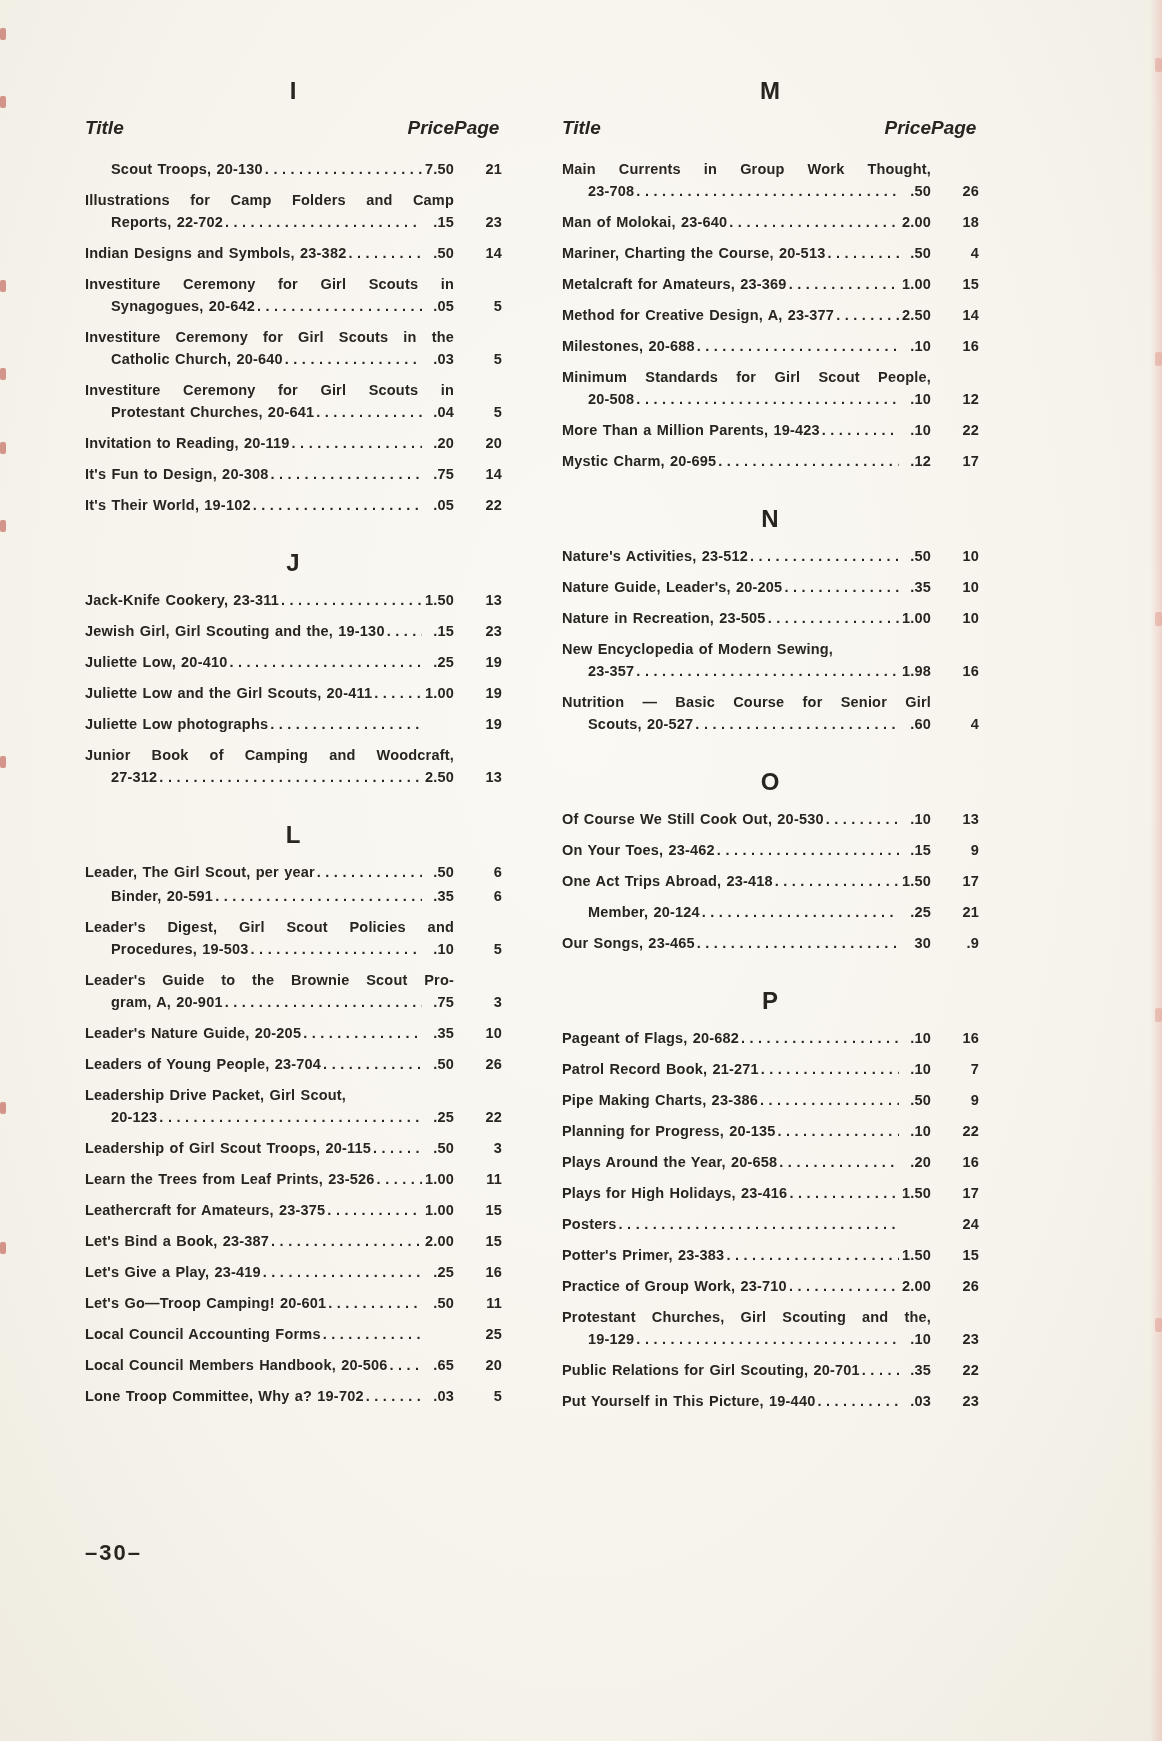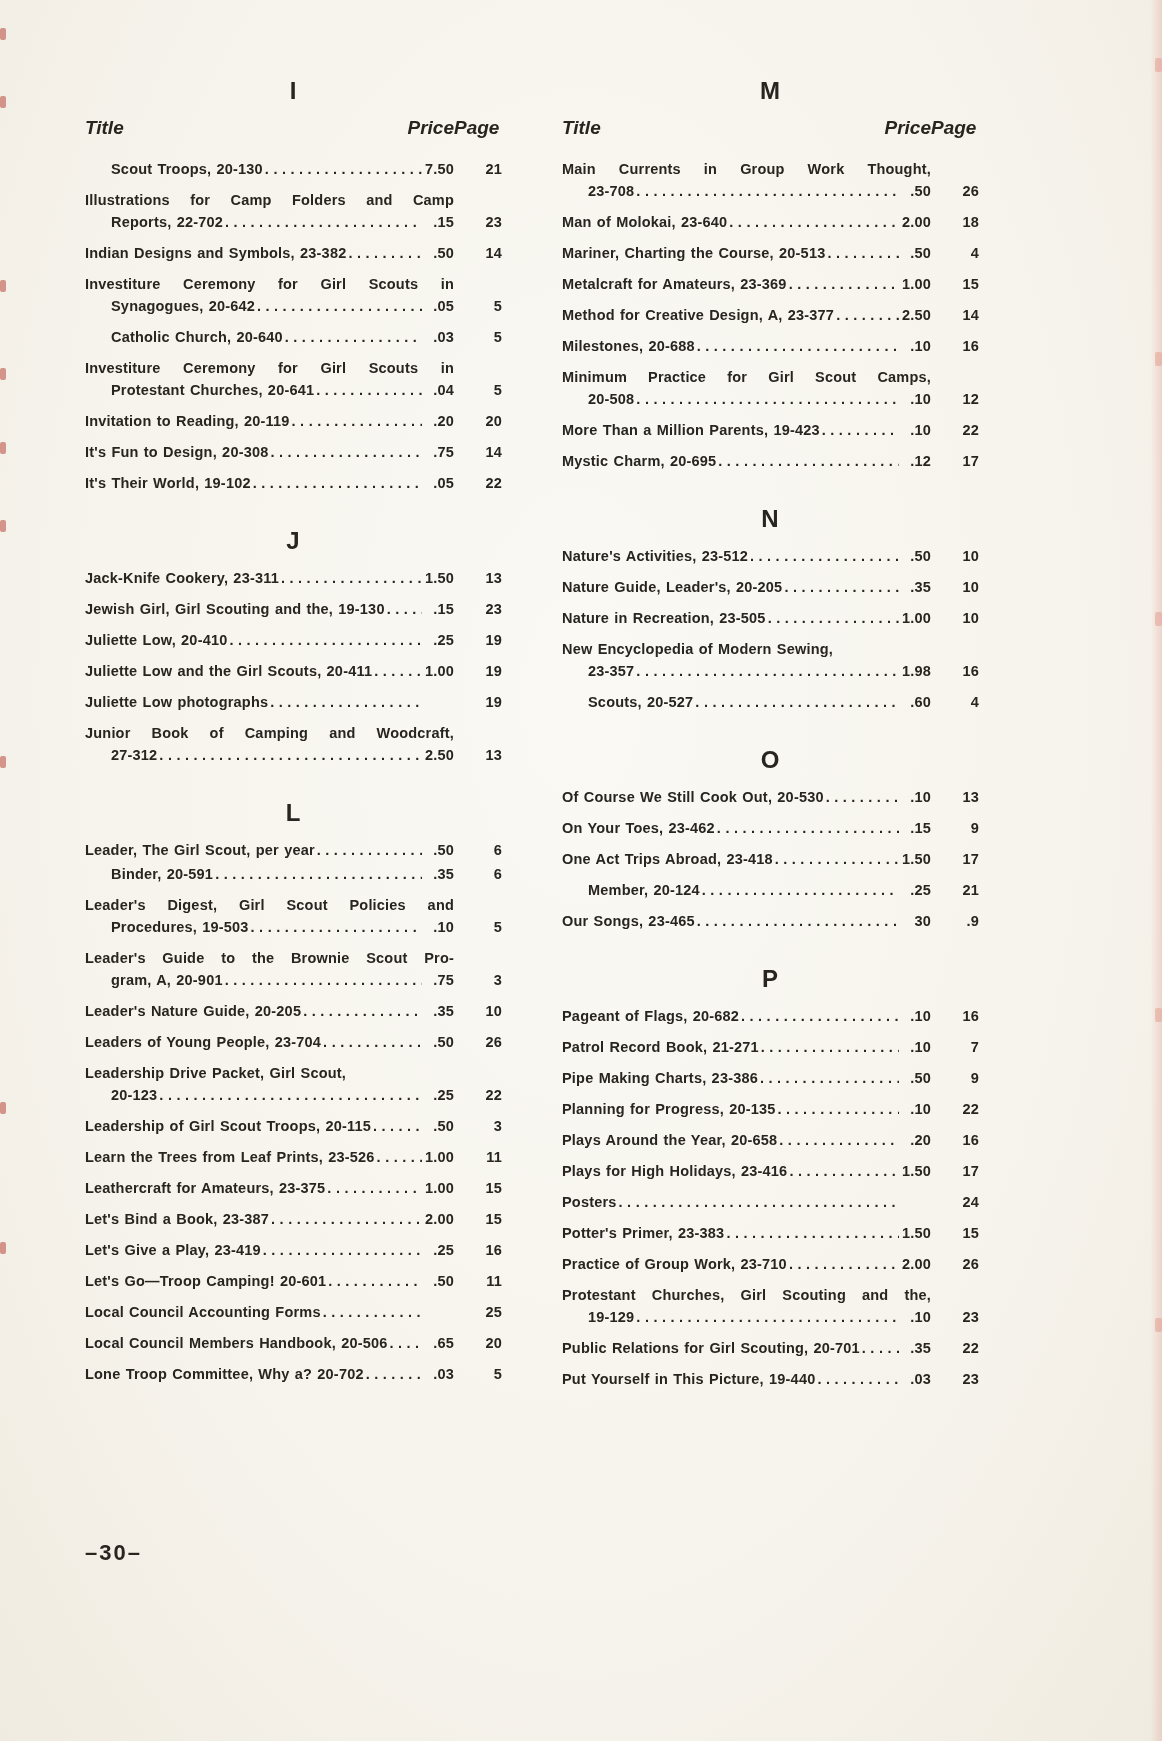--- a/index.html
+++ b/index.html
@@ -115,20 +115,24 @@
           </div>
           <div class="row">
             <span class="txt ind">Synagogues, 20-642</span>
             <span class="dots"></span>
             <span class="price">.05</span>
             <span class="pagecol">5</span>
           </div>
         </div>
         <div class="entry">
           <div class="row">
+            <span class="txt jst">Investiture Ceremony for Girl Scouts in the</span>
+            <span class="pagecol"></span>
+          </div>
+          <div class="row">
             <span class="txt ind">Catholic Church, 20-640</span>
             <span class="dots"></span>
             <span class="price">.03</span>
             <span class="pagecol">5</span>
           </div>
         </div>
         <div class="entry">
           <div class="row">
             <span class="txt jst">Investiture Ceremony for Girl Scouts in</span>
             <span class="pagecol"></span>
@@ -349,21 +353,21 @@
         <div class="entry">
           <div class="row">
             <span class="txt">Local Council Members Handbook, 20-506</span>
             <span class="dots"></span>
             <span class="price">.65</span>
             <span class="pagecol">20</span>
           </div>
         </div>
         <div class="entry">
           <div class="row">
-            <span class="txt">Lone Troop Committee, Why a? 20-702</span>
+            <span class="txt">Lone Troop Committee, Why a? 19-702</span>
             <span class="dots"></span>
             <span class="price">.03</span>
             <span class="pagecol">5</span>
           </div>
         </div>
       </section>
     </div>
   <div class="col" id="col-1">
       <section class="section">
         <div class="letter">M</div>
@@ -419,21 +423,21 @@
         <div class="entry">
           <div class="row">
             <span class="txt">Milestones, 20-688</span>
             <span class="dots"></span>
             <span class="price">.10</span>
             <span class="pagecol">16</span>
           </div>
         </div>
         <div class="entry">
           <div class="row">
-            <span class="txt jst">Minimum Practice for Girl Scout Camps,</span>
+            <span class="txt jst">Minimum Standards for Girl Scout People,</span>
             <span class="pagecol"></span>
           </div>
           <div class="row">
             <span class="txt ind">20-508</span>
             <span class="dots"></span>
             <span class="price">.10</span>
             <span class="pagecol">12</span>
           </div>
         </div>
         <div class="entry">
@@ -485,20 +489,24 @@
             <span class="pagecol"></span>
           </div>
           <div class="row">
             <span class="txt ind">23-357</span>
             <span class="dots"></span>
             <span class="price">1.98</span>
             <span class="pagecol">16</span>
           </div>
         </div>
         <div class="entry">
+          <div class="row">
+            <span class="txt jst">Nutrition — Basic Course for Senior Girl</span>
+            <span class="pagecol"></span>
+          </div>
           <div class="row">
             <span class="txt ind">Scouts, 20-527</span>
             <span class="dots"></span>
             <span class="price">.60</span>
             <span class="pagecol">4</span>
           </div>
         </div>
       </section>
       <section class="section">
         <div class="letter">O</div>

